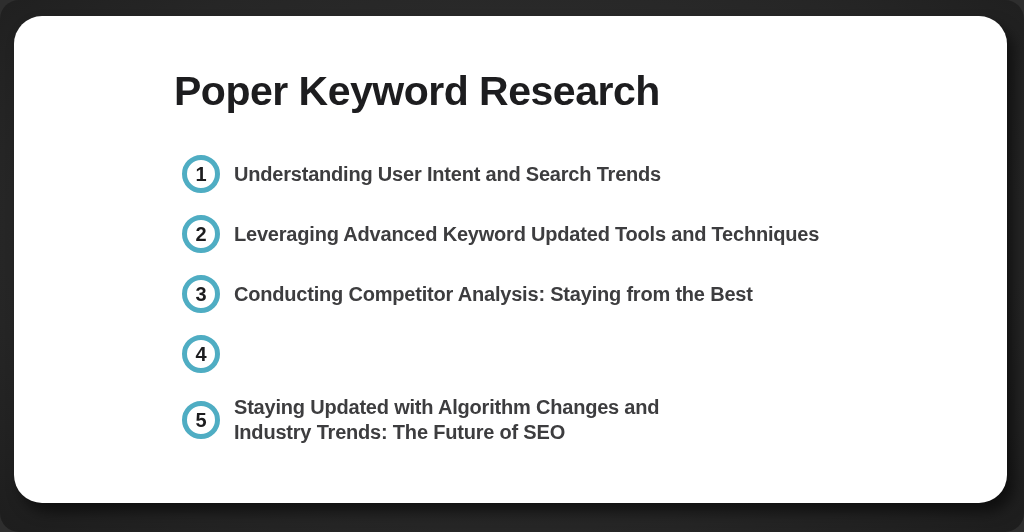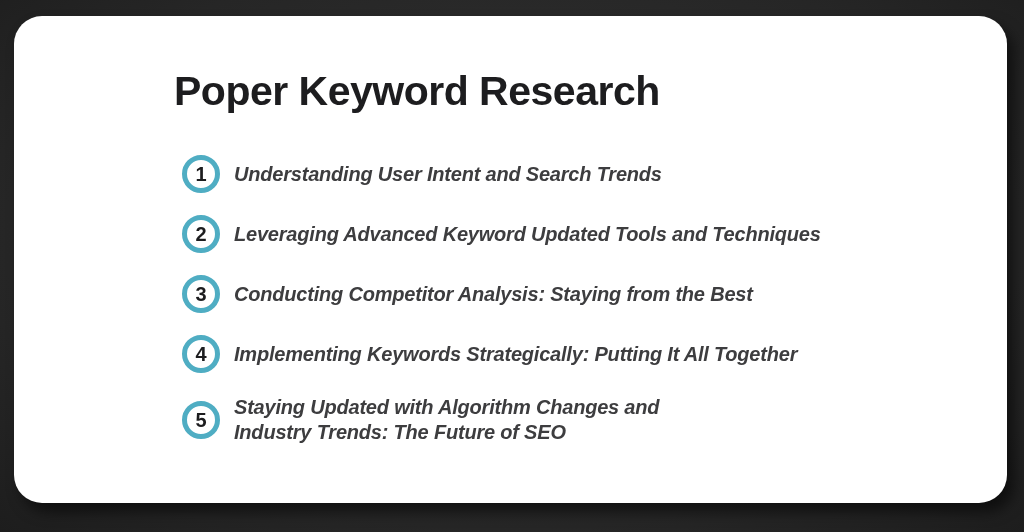--- a/index.html
+++ b/index.html
@@ -9,20 +9,21 @@
     height: 532px;
     overflow: hidden;
     background: #2e2e2e;
     font-family: "Liberation Sans", "DejaVu Sans", sans-serif;
   }
   .stage {
     position: relative;
     width: 1024px;
     height: 532px;
     background: radial-gradient(ellipse at 50% 45%, #343434 0%, #262626 70%, #1d1d1d 100%);
+    border-radius: 19px;
   }
   .card {
     position: absolute;
     left: 14px;
     top: 16px;
     width: 993px;
     height: 487px;
     background: #ffffff;
     border-radius: 28px;
     box-shadow: 7px 9px 14px rgba(0,0,0,0.55);
@@ -67,21 +68,20 @@
     line-height: 1;
   }
   .item-label {
     font-size: 20px;
     font-weight: 700;
     letter-spacing: -0.2px;
     color: #3d3d3f;
     line-height: 1.25;
     white-space: pre-line;
     max-width: 640px;
-    font-style: italic;
   }
 </style>
 </head>
 <body>
 
 <div class="stage">
   <div class="card">
 
     <div class="title">Poper Keyword Research</div>
 
@@ -105,21 +105,20 @@
         <div class="num-circle">
           <span>3</span>
         </div>
         <div class="item-label">Conducting Competitor Analysis: Staying from the Best</div>
       </div>
 
       <div class="row">
         <div class="num-circle">
           <span>4</span>
         </div>
-        <div class="item-label">Implementing Keywords Strategically: Putting It All Together</div>
       </div>
 
       <div class="row">
         <div class="num-circle">
           <span>5</span>
         </div>
         <div class="item-label">Staying Updated with Algorithm Changes and
 Industry Trends: The Future of SEO</div>
       </div>
 

